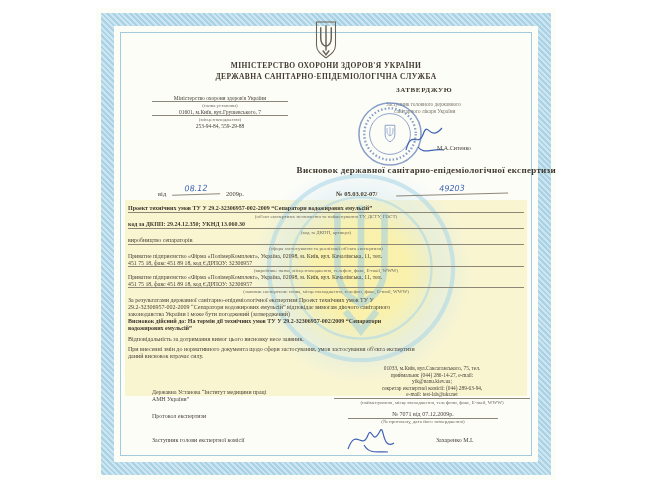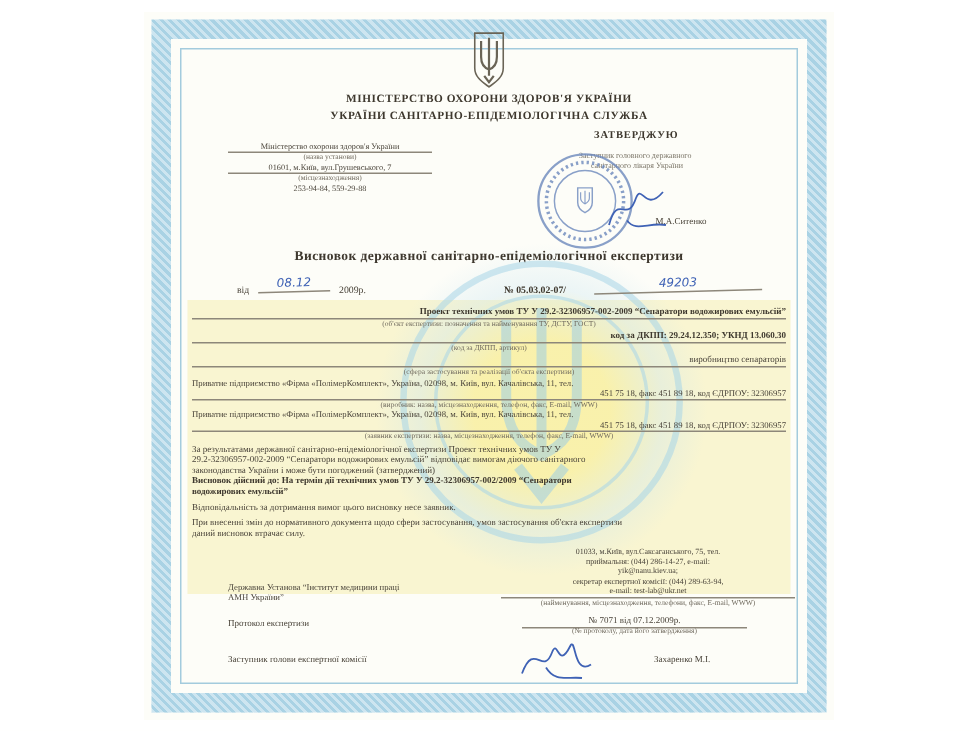--- a/index.html
+++ b/index.html
@@ -9,28 +9,28 @@
   
   .band{position:absolute;inset:5px;
         background:repeating-linear-gradient(45deg,#cde5f0 0 2px,#a9d2e4 2px 4px),
                    repeating-linear-gradient(-45deg,rgba(255,255,255,.35) 0 3px,rgba(160,205,228,.35) 3px 6px);}
   .band::after{content:"";position:absolute;inset:13px;background:#fdfdf8;}
   .rule{position:absolute;inset:24px;border:1px solid #a3cbdd;}
   .tint{position:absolute;left:29px;right:29px;top:192px;height:196px;background:rgba(246,238,170,.5);}
   .glow{position:absolute;left:150px;top:150px;width:230px;height:230px;border-radius:50%;
         background:radial-gradient(circle,rgba(249,240,165,.85) 0 28%,rgba(195,226,240,.30) 50%,rgba(195,226,240,0) 68%);}
   .wm{position:absolute;left:167px;top:162px;width:196px;height:196px;opacity:.55;}
-  .t{position:absolute;white-space:nowrap;color:#4a443a;line-height:1.1;text-align:right;}
+  .t{position:absolute;white-space:nowrap;color:#4a443a;line-height:1.1;}
   .c{text-align:center;font-family:Liberation Serif, serif;}
   .b{font-weight:bold;color:#3e382e;}
   .u{border-bottom:1px solid #8d877a;}
   .cap{font-size:5px;color:#6f695d;}
   .hand{font-family:"DejaVu Sans",sans-serif;font-style:italic;color:#3f62b5;transform:rotate(-1.5deg);}
   .f55{font-size:5.5px;} .f5{font-size:5.3px;} .f6{font-size:6px;} .f65{font-size:6.5px;}
-  .f58{font-size:5.8px;} .f75{font-size:7.5px;} .f9{font-size:9px;} .f8{font-size:8px;}
+  .f58{font-size:5.8px;} .f75{font-size:7.5px;} .f9{font-size:9px;text-align:right;} .f8{font-size:8px;}
   svg{display:block;}
 </style>
 </head>
 <body>
 
 <div id="stage">
   <div id="paper">
 
     <div class="band"></div>
     <div class="rule"></div>
@@ -42,21 +42,21 @@
       <circle cx="50" cy="50" r="36" fill="none" stroke="#a9d6e8" stroke-width="1.2"></circle>
       <path d="M50 18 v52 M38 22 v26 c0 12 5 17 12 20 M62 22 v26 c0 12 -5 17 -12 20 M42 72 l8 10 8 -10" fill="none" stroke="#9fcfe4" stroke-width="3.4"></path>
     </svg>
 
     <svg style="position:absolute;left:217px;top:13px;width:26px;height:38px" viewBox="0 0 24 36">
       <path d="M3 1 h18 v22 c0 6 -5 9 -9 12 c-4 -3 -9 -6 -9 -12 Z" fill="none" stroke="#6a6456" stroke-width="1"></path>
       <path d="M12 4 v24 M7 6 v10 c0 5 2 7 5 8 M17 6 v10 c0 5 -2 7 -5 8 M9 28 l3 4 3 -4" fill="none" stroke="#6a6456" stroke-width="1.4"></path>
     </svg>
 
     <div class="t c b f75" style="left:0;right:0;top:54px;letter-spacing:.4px">МІНІСТЕРСТВО ОХОРОНИ ЗДОРОВ'Я УКРАЇНИ</div>
-    <div class="t c b f75" style="left:0;right:0;top:65px;letter-spacing:.4px">УКРАЇНИ САНІТАРНО-ЕПІДЕМІОЛОГІЧНА СЛУЖБА</div>
+    <div class="t c b f75" style="left:0;right:0;top:65px;letter-spacing:.4px">ДЕРЖАВНА САНІТАРНО-ЕПІДЕМІОЛОГІЧНА СЛУЖБА</div>
 
     <div class="t c f55 u" style="left:56px;top:87px;width:136px">Міністерство охорони здоров'я України</div>
     <div class="t c cap" style="left:56px;top:95px;width:136px">(назва установи)</div>
     <div class="t c f55 u" style="left:56px;top:101px;width:136px">01601, м.Київ, вул.Грушевського, 7</div>
     <div class="t c cap" style="left:56px;top:109px;width:136px">(місцезнаходження)</div>
     <div class="t c f55" style="left:56px;top:115px;width:136px">253-94-84, 559-29-88</div>
 
     <div class="t b" style="left:300px;top:79px;font-size:7px;letter-spacing:.6px">ЗАТВЕРДЖУЮ</div>
     <div class="t f5" style="left:290px;top:94px;color:#7a7466">Заступник головного державного</div>
     <div class="t f5" style="left:298px;top:101px;color:#7a7466">санітарного лікаря України</div>

